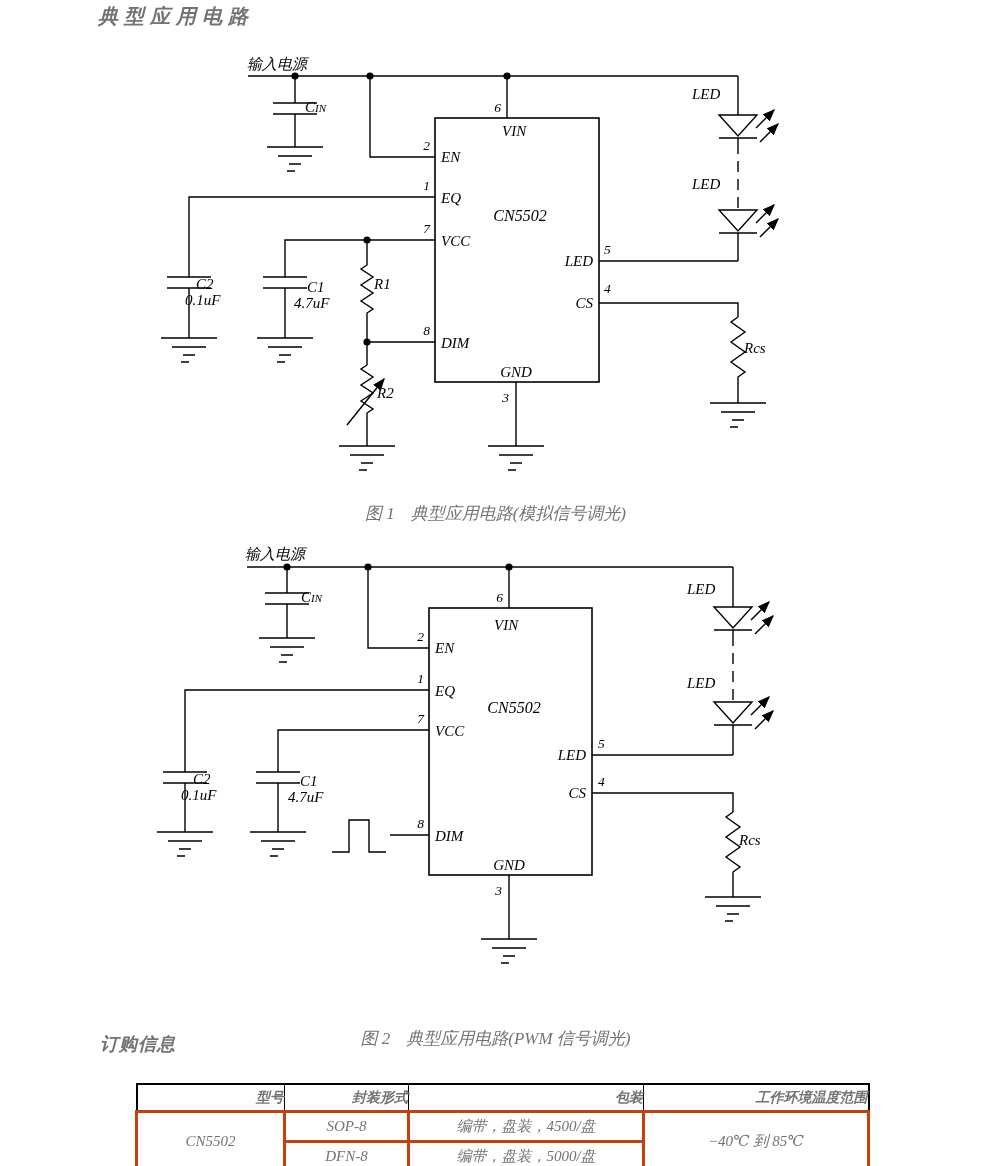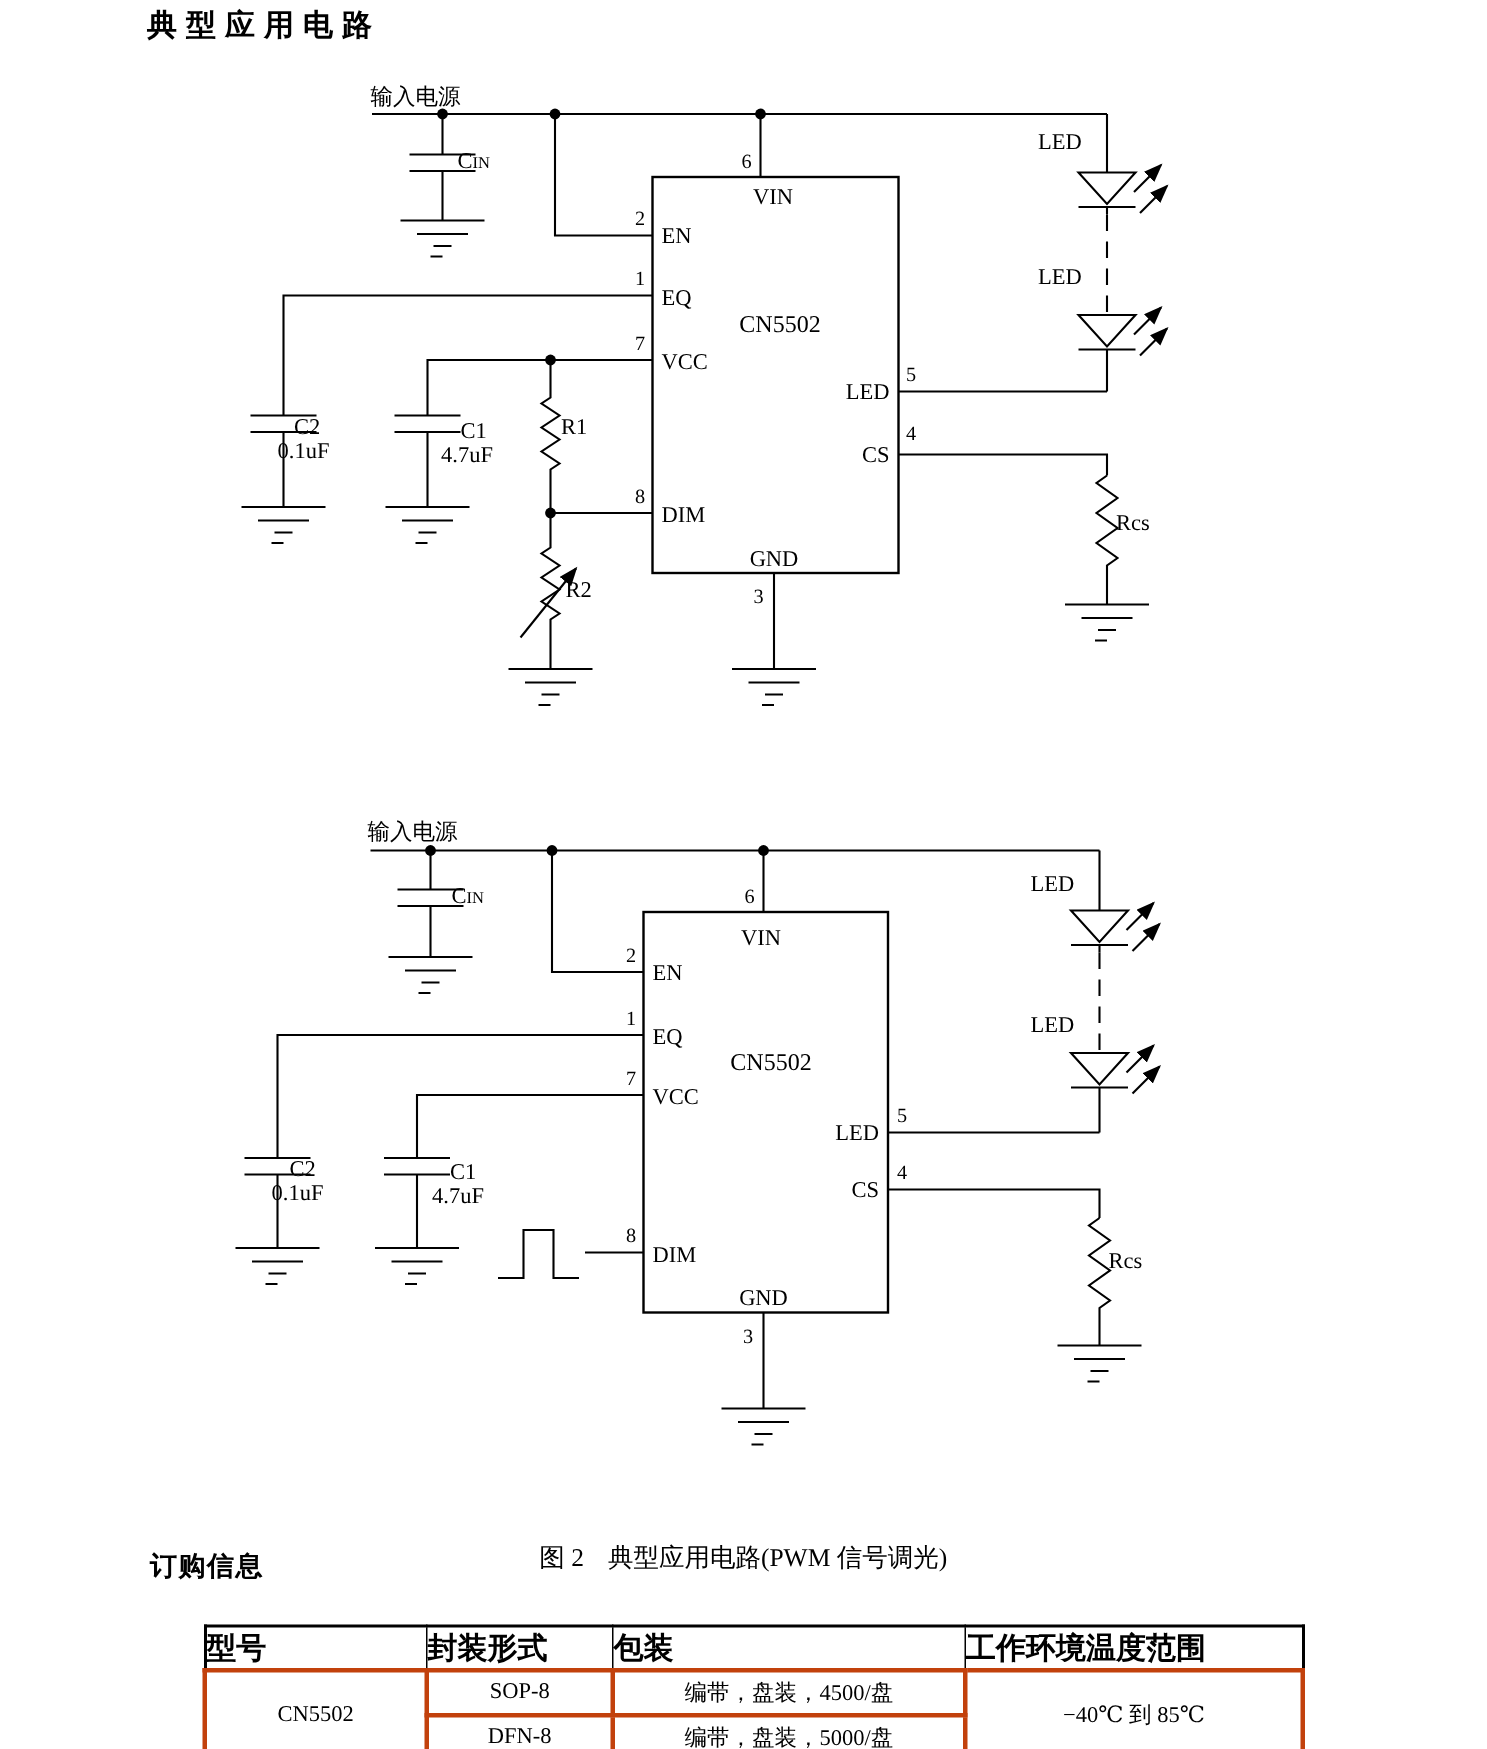--- a/index.html
+++ b/index.html
@@ -1,30 +1,30 @@
 <!DOCTYPE html>
 <html><head>
 <meta charset="utf-8">
 <style>
   html,body{margin:0;padding:0;background:#fff;}
   #page{position:relative;width:991px;height:1166px;background:#fff;overflow:hidden;
-        font-family:"Liberation Serif","DejaVu Serif",serif;color:#000000;}
+        font-family:"Liberation Serif","DejaVu Serif",serif;color:#737373;font-style:italic;}
   .h-main{position:absolute;left:98px;top:3px;font-family:"Liberation Sans","DejaVu Sans",sans-serif;
           font-weight:bold;font-size:20px;letter-spacing:6px;white-space:nowrap;}
   .h-order{position:absolute;left:100px;top:1032px;font-family:"Liberation Sans","DejaVu Sans",sans-serif;
           font-weight:bold;font-size:18px;letter-spacing:1px;white-space:nowrap;}
   .fig{position:absolute;left:0;}
   .fig-caption{position:absolute;left:0;width:991px;text-align:center;font-size:17px;white-space:nowrap;}
   .fig-caption .cap-text{margin-left:16px;}
   svg text{font-family:"Liberation Serif","DejaVu Serif",serif;fill:#000;}
   .ordering-table{position:absolute;left:135px;top:1083px;border-collapse:collapse;table-layout:fixed;
           width:732px;border:2px solid #000;}
   .ordering-table th{border:1px solid #000;border-bottom:2px solid #000;height:25px;
-          font-family:"Liberation Sans","DejaVu Sans",sans-serif;font-size:20px;font-weight:bold;
-          text-align:left;vertical-align:middle;padding:0;}
+          font-family:"Liberation Sans","DejaVu Sans",sans-serif;font-size:14px;font-weight:bold;
+          text-align:right;vertical-align:middle;padding:0;}
   .ordering-table td{border:3px solid #c2410c;height:27px;font-size:15px;text-align:center;
           vertical-align:middle;padding:0;white-space:nowrap;}
 </style>
 </head>
 <body>
 
 <div id="page">
 
   <div class="h-main">典型应用电路</div>
 
@@ -101,20 +101,23 @@
       <text x="307" y="237">C1</text>
       <text x="294" y="253">4.7uF</text>
       <text x="374" y="234">R1</text>
       <text x="377" y="343">R2</text>
       <text x="744" y="298">Rcs</text>
       <text x="692" y="44">LED</text>
       <text x="692" y="134">LED</text>
     </g>
   </svg>
 
+  <div class="fig-caption" style="top:502px">
+    <span>图 1</span><span class="cap-text">典型应用电路(模拟信号调光)</span>
+  </div>
 
   <svg class="fig" style="top:545px" width="991" height="440" viewBox="0 0 991 440">
     <defs>
       <marker id="ah2" markerWidth="10" markerHeight="8" refX="8" refY="3.5" orient="auto">
         <path d="M0,0 L9,3.5 L0,7 Z" fill="#000"></path>
       </marker>
     </defs>
     <g stroke="#000" stroke-width="1.4" fill="none">
       <path d="M247,22 H733"></path>
       <path d="M287,22 V48 M265,48 H309 M265,59 H309 M287,59 V93"></path>

